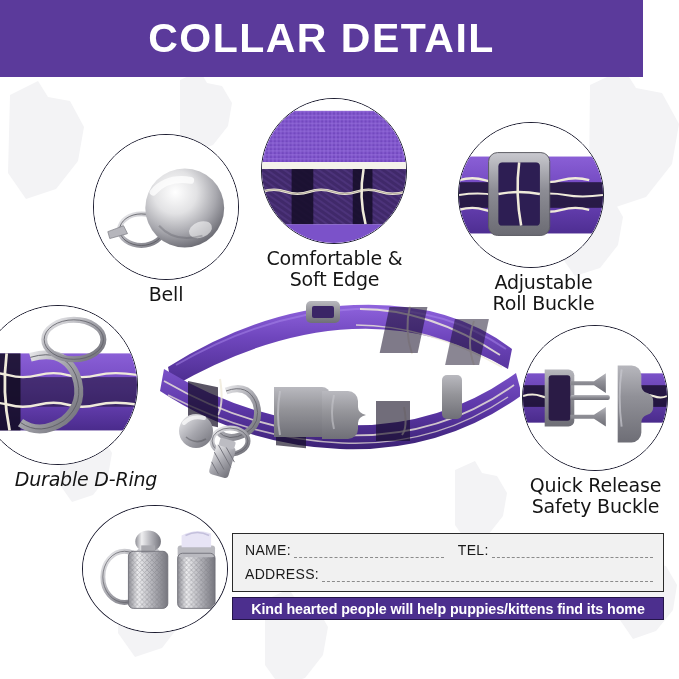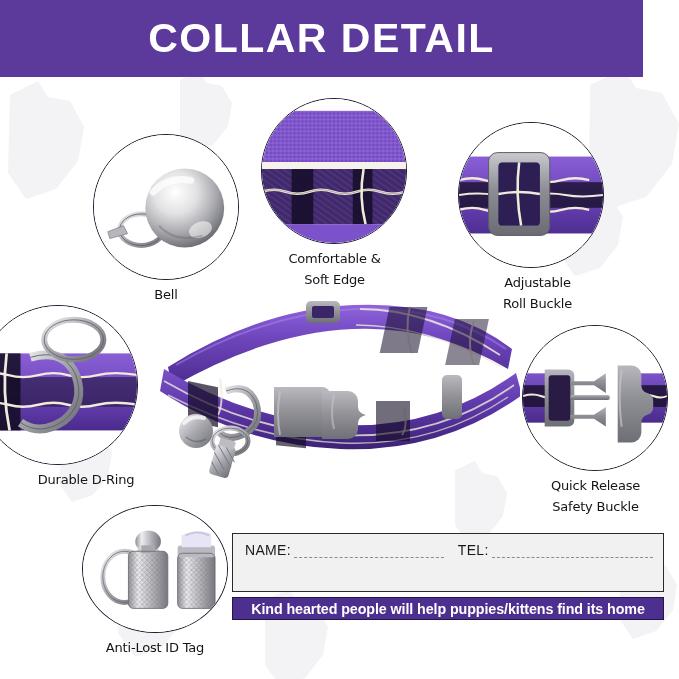--- a/index.html
+++ b/index.html
@@ -38,21 +38,21 @@
     border:1.6px solid #1b1b2f;
     overflow:hidden;background:#fff;
     box-sizing:border-box;
   }
   .circle svg{display:block;width:100%;height:100%;}
   .caption{
     position:absolute;
     text-align:center;
     color:#151515;
     font-family:"DejaVu Sans", sans-serif;
-    font-size:13px;
+    font-size:19px;
     line-height:21px;
     white-space:pre-line;
     letter-spacing:-0.2px;
   }
 
   
   .product{position:absolute;left:160px;top:295px;width:360px;height:185px;z-index:3;}
   .product svg{display:block;width:100%;height:100%;}
 
   
@@ -211,25 +211,25 @@
         <path d="M62 34 q-4 39 2 78" fill="none" stroke="#efeada" stroke-width="2.6"></path>
 
         <rect x="30" y="30" width="62" height="84" rx="9" fill="url(#metalG)"></rect>
         <rect x="40" y="40" width="42" height="64" rx="4" fill="#1b1230"></rect>
         <rect x="40" y="40" width="42" height="64" rx="4" fill="#5a3aa6" opacity="0.3"></rect>
         <path d="M61 40 q-4 32 2 64" fill="none" stroke="#efeada" stroke-width="2.6"></path>
         <path d="M40 72 q20 -4 42 0" fill="none" stroke="#efeada" stroke-width="2.4"></path>
         <rect x="30" y="30" width="62" height="84" rx="9" fill="none" stroke="#5c5c64" stroke-width="1"></rect>
       </svg>
     </div>
-    <div class="caption" style="left:6px;top:150px;width:163px;">Adjustable
+    <div class="caption" style="left:12px;top:150px;width:163px;">Adjustable
 Roll Buckle</div>
   </div>
 
-  <div class="callout" style="left:0px;top:305px;width:172px;height:180px;">
+  <div class="callout" style="left:0px;top:305px;width:172px;height:180px;font-style:italic;">
     <div class="circle" style="left:-22px;top:0;width:160px;height:160px;">
       <svg viewBox="0 0 160 160">
         <defs>
           <linearGradient id="strapG2" x1="0" y1="0" x2="0" y2="1">
             <stop offset="0%" stop-color="#8a5fd6"></stop>
             <stop offset="50%" stop-color="#6f46bd"></stop>
             <stop offset="100%" stop-color="#4a2b8c"></stop>
           </linearGradient>
           <linearGradient id="ringG2" x1="0" y1="0" x2="1" y2="1">
             <stop offset="0%" stop-color="#f0f0f2"></stop>
@@ -326,21 +326,20 @@
         <rect x="46" y="46" width="40" height="58" rx="5" fill="none" stroke="#6f6f77" stroke-width="0.9"></rect>
 
         <rect x="96" y="48" width="38" height="56" rx="5" fill="url(#capG)"></rect>
         <rect x="96" y="48" width="38" height="56" rx="5" fill="url(#knurl)" opacity="0.5"></rect>
         <rect x="96" y="40" width="38" height="12" rx="3" fill="#b9b9bf"></rect>
         <path d="M100 42 h30 v-14 q-15 -6 -30 2 z" fill="#e7e4f5"></path>
         <path d="M104 30 q12 -6 24 0" fill="none" stroke="#c4c0dc" stroke-width="1.6"></path>
         <rect x="96" y="48" width="38" height="56" rx="5" fill="none" stroke="#6f6f77" stroke-width="0.9"></rect>
       </svg>
     </div>
-    <div class="caption" style="left:0;top:132px;width:190px;">Anti-Lost  ID Tag</div>
   </div>
 
   <div class="product">
     <svg viewBox="0 0 360 185" aria-hidden="true">
       <defs>
         <linearGradient id="collarTop" x1="0" y1="0" x2="0" y2="1">
           <stop offset="0%" stop-color="#8f63dd"></stop>
           <stop offset="40%" stop-color="#6f46bd"></stop>
           <stop offset="100%" stop-color="#4a2b8c"></stop>
         </linearGradient>
@@ -409,19 +408,23 @@
   </div>
 
   <div class="idcard">
     <div class="card-row r1">
       <span class="field-label">NAME:</span>
       <span class="dots short"></span>
       <span class="gap"></span>
       <span class="field-label">TEL:</span>
       <span class="dots"></span>
     </div>
+    <div class="card-row r2">
+      <span class="field-label">ADDRESS:</span>
+      <span class="dots"></span>
+    </div>
   </div>
 
   <div class="banner">
     <span class="banner-text">Kind hearted people will help puppies/kittens find its home</span>
   </div>
 
 </div>
 
 </body></html>

